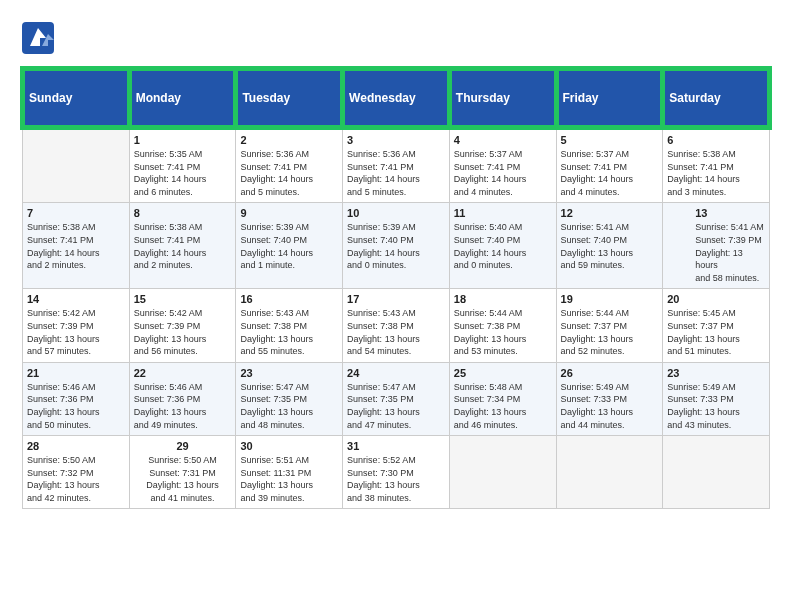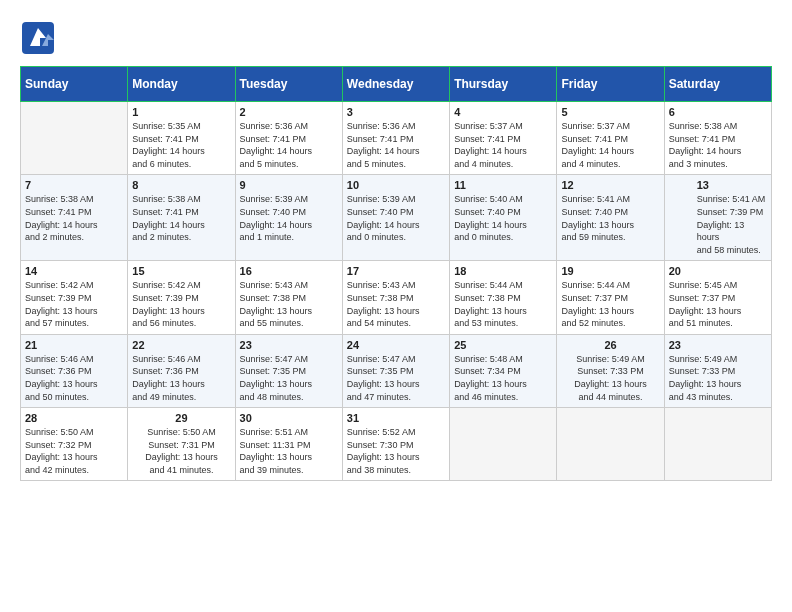--- a/index.html
+++ b/index.html
@@ -34,24 +34,24 @@
       color: #444;
     }
     .calendar {
       width: 100%;
       border-collapse: collapse;
       font-size: 10px;
     }
     .calendar th {
       background: #2255aa;
       color: #fff;
-      padding: 10px 4px;
+      padding: 20px 4px;
       text-align: left;
       font-size: 12px;
-      border: 1px solid #22c55e;
+      border: 5px solid #22c55e;
     }
     .calendar td {
       border: 1px solid #ccc;
       vertical-align: top;
       padding: 4px;
       width: calc(100% / 7);
       min-height: 80px;
       background: #fff;
     }
     .calendar tr:nth-child(odd) td {
@@ -287,21 +287,21 @@
 Daylight: 13 hours
 and 47 minutes.</div>
         </td>
         <td style="background: rgb(242, 246, 251);">
           <span class="day-number">25</span>
           <div class="day-info" style="white-space: pre-line;">Sunrise: 5:48 AM
 Sunset: 7:34 PM
 Daylight: 13 hours
 and 46 minutes.</div>
         </td>
-        <td style="background: rgb(242, 246, 251); text-align: center;">
+        <td style="background: rgb(242, 246, 251);">
           <span class="day-number">26</span>
           <div class="day-info" style="white-space: pre-line;">Sunrise: 5:49 AM
 Sunset: 7:33 PM
 Daylight: 13 hours
 and 44 minutes.</div>
         </td>
         <td style="background: rgb(242, 246, 251);">
           <span class="day-number">23</span>
           <div class="day-info" style="white-space: pre-line;">Sunrise: 5:49 AM
 Sunset: 7:33 PM

